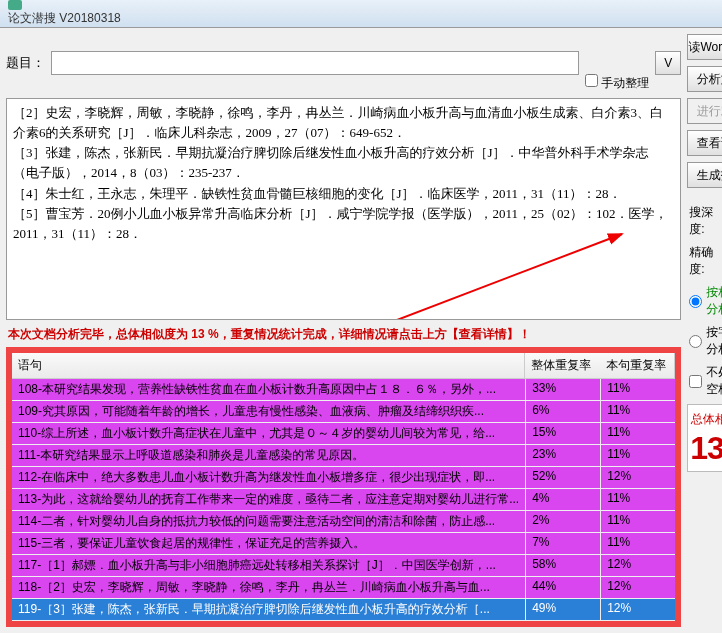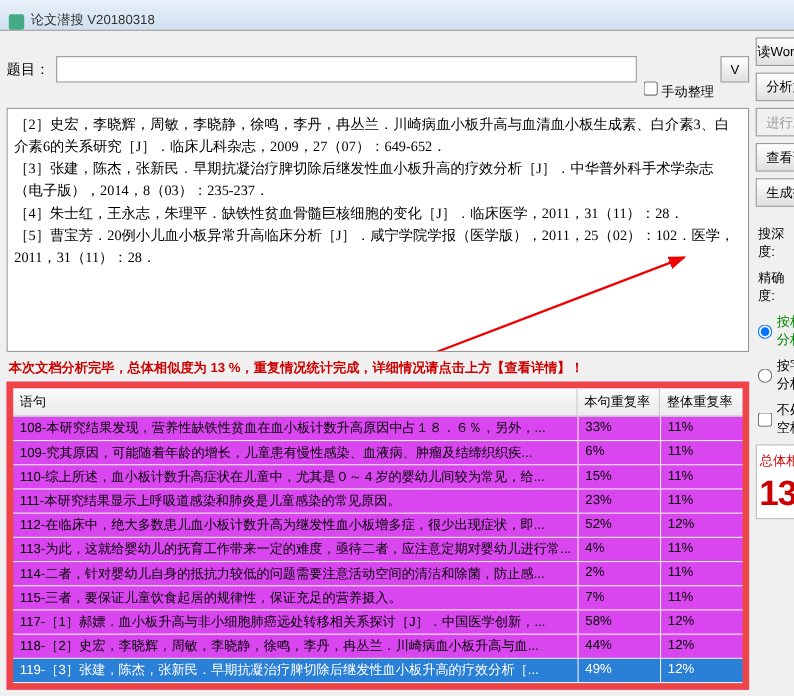--- a/index.html
+++ b/index.html
@@ -1,17 +1,17 @@
 <!DOCTYPE html>
 <html><head>
 <meta charset="utf-8">
 <style>
   * { box-sizing: border-box; margin: 0; padding: 0; }
   body { font-family: "Microsoft YaHei", SimSun, Arial, sans-serif; font-size: 12px; background: #f0f0f0; width: 722px; height: 633px; overflow: hidden; }
-  .titlebar { height: 28px; background: linear-gradient(#e8f0f8, #d0e0f0); border-bottom: 1px solid #999; display: flex; align-items: flex-end; padding: 0 8px; }
+  .titlebar { height: 28px; background: linear-gradient(#e8f0f8, #d0e0f0); border-bottom: 1px solid #999; display: flex; align-items: flex-start; padding: 0 8px; flex-direction: column; }
   .titlebar-icon { width: 14px; height: 14px; background: #4a8; border-radius: 2px; margin-right: 6px; }
   .titlebar-text { color: #333; font-size: 12px; }
   .main { display: flex; height: calc(100% - 28px); }
   .left { flex: 1; padding: 6px; display: flex; flex-direction: column; }
   .right { width: 94px; padding: 6px 6px 6px 0; display: flex; flex-direction: column; gap: 6px; }
   .topic-row { display: flex; align-items: center; gap: 6px; margin-bottom: 6px; }
   .topic-label { font-size: 13px; }
   .topic-input { flex: 1; height: 24px; border: 1px solid #999; background: #fff; padding: 0 4px; }
   .manual-label { font-size: 12px; margin-top: 40px; }
   .v-btn { width: 26px; height: 24px; border: 1px solid #999; background: linear-gradient(#fff,#e0e0e0); cursor: pointer; font-size: 12px; }
@@ -78,22 +78,22 @@
             <line x1="0" y1="175" x2="445" y2="5" stroke="#e00" stroke-width="2" marker-end="url(#ah)"></line>
           </svg>
       </div>
     </div>
 
     <div class="summary-line">本次文档分析完毕，总体相似度为 13 %，重复情况统计完成，详细情况请点击上方【查看详情】！</div>
 
     <div class="table-wrap">
       <div class="table-head">
         <div class="th th1">语句</div>
+        <div class="th th3">整体重复率</div>
         <div class="th th2">本句重复率</div>
-        <div class="th th3">整体重复率</div>
       </div>
       <div class="tbody" id="tbody">
           <div class="tr">
             <div class="td td1">108-本研究结果发现，营养性缺铁性贫血在血小板计数升高原因中占１８．６％，另外，...</div>
             <div class="td td2">33%</div>
             <div class="td td3">11%</div>
           </div>
           <div class="tr">
             <div class="td td1">109-究其原因，可能随着年龄的增长，儿童患有慢性感染、血液病、肿瘤及结缔织织疾...</div>
             <div class="td td2">6%</div>

